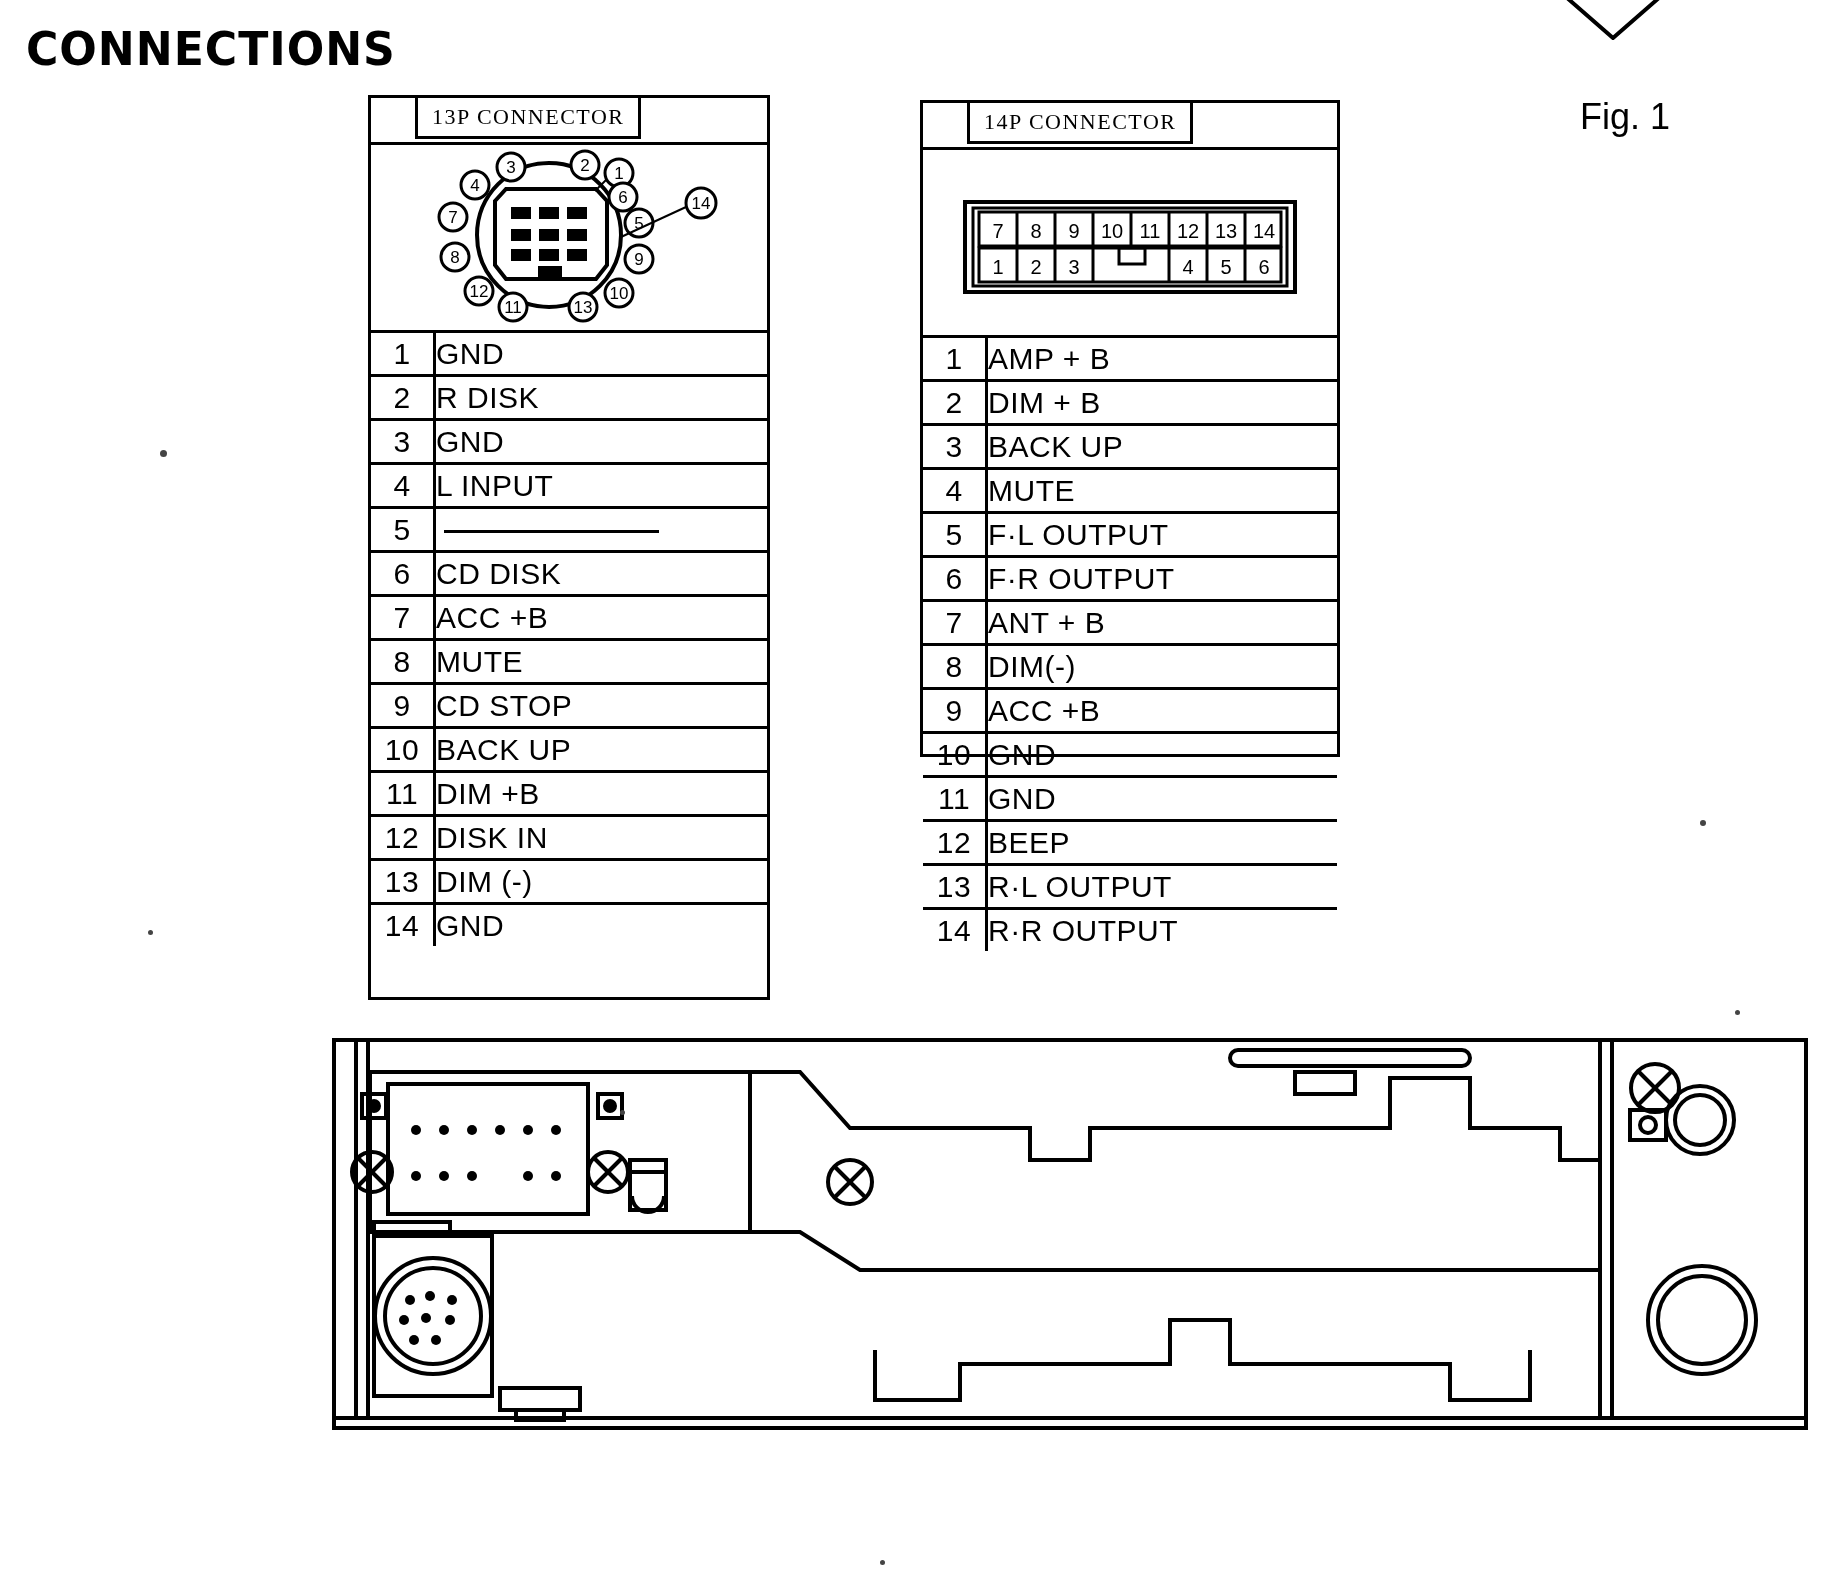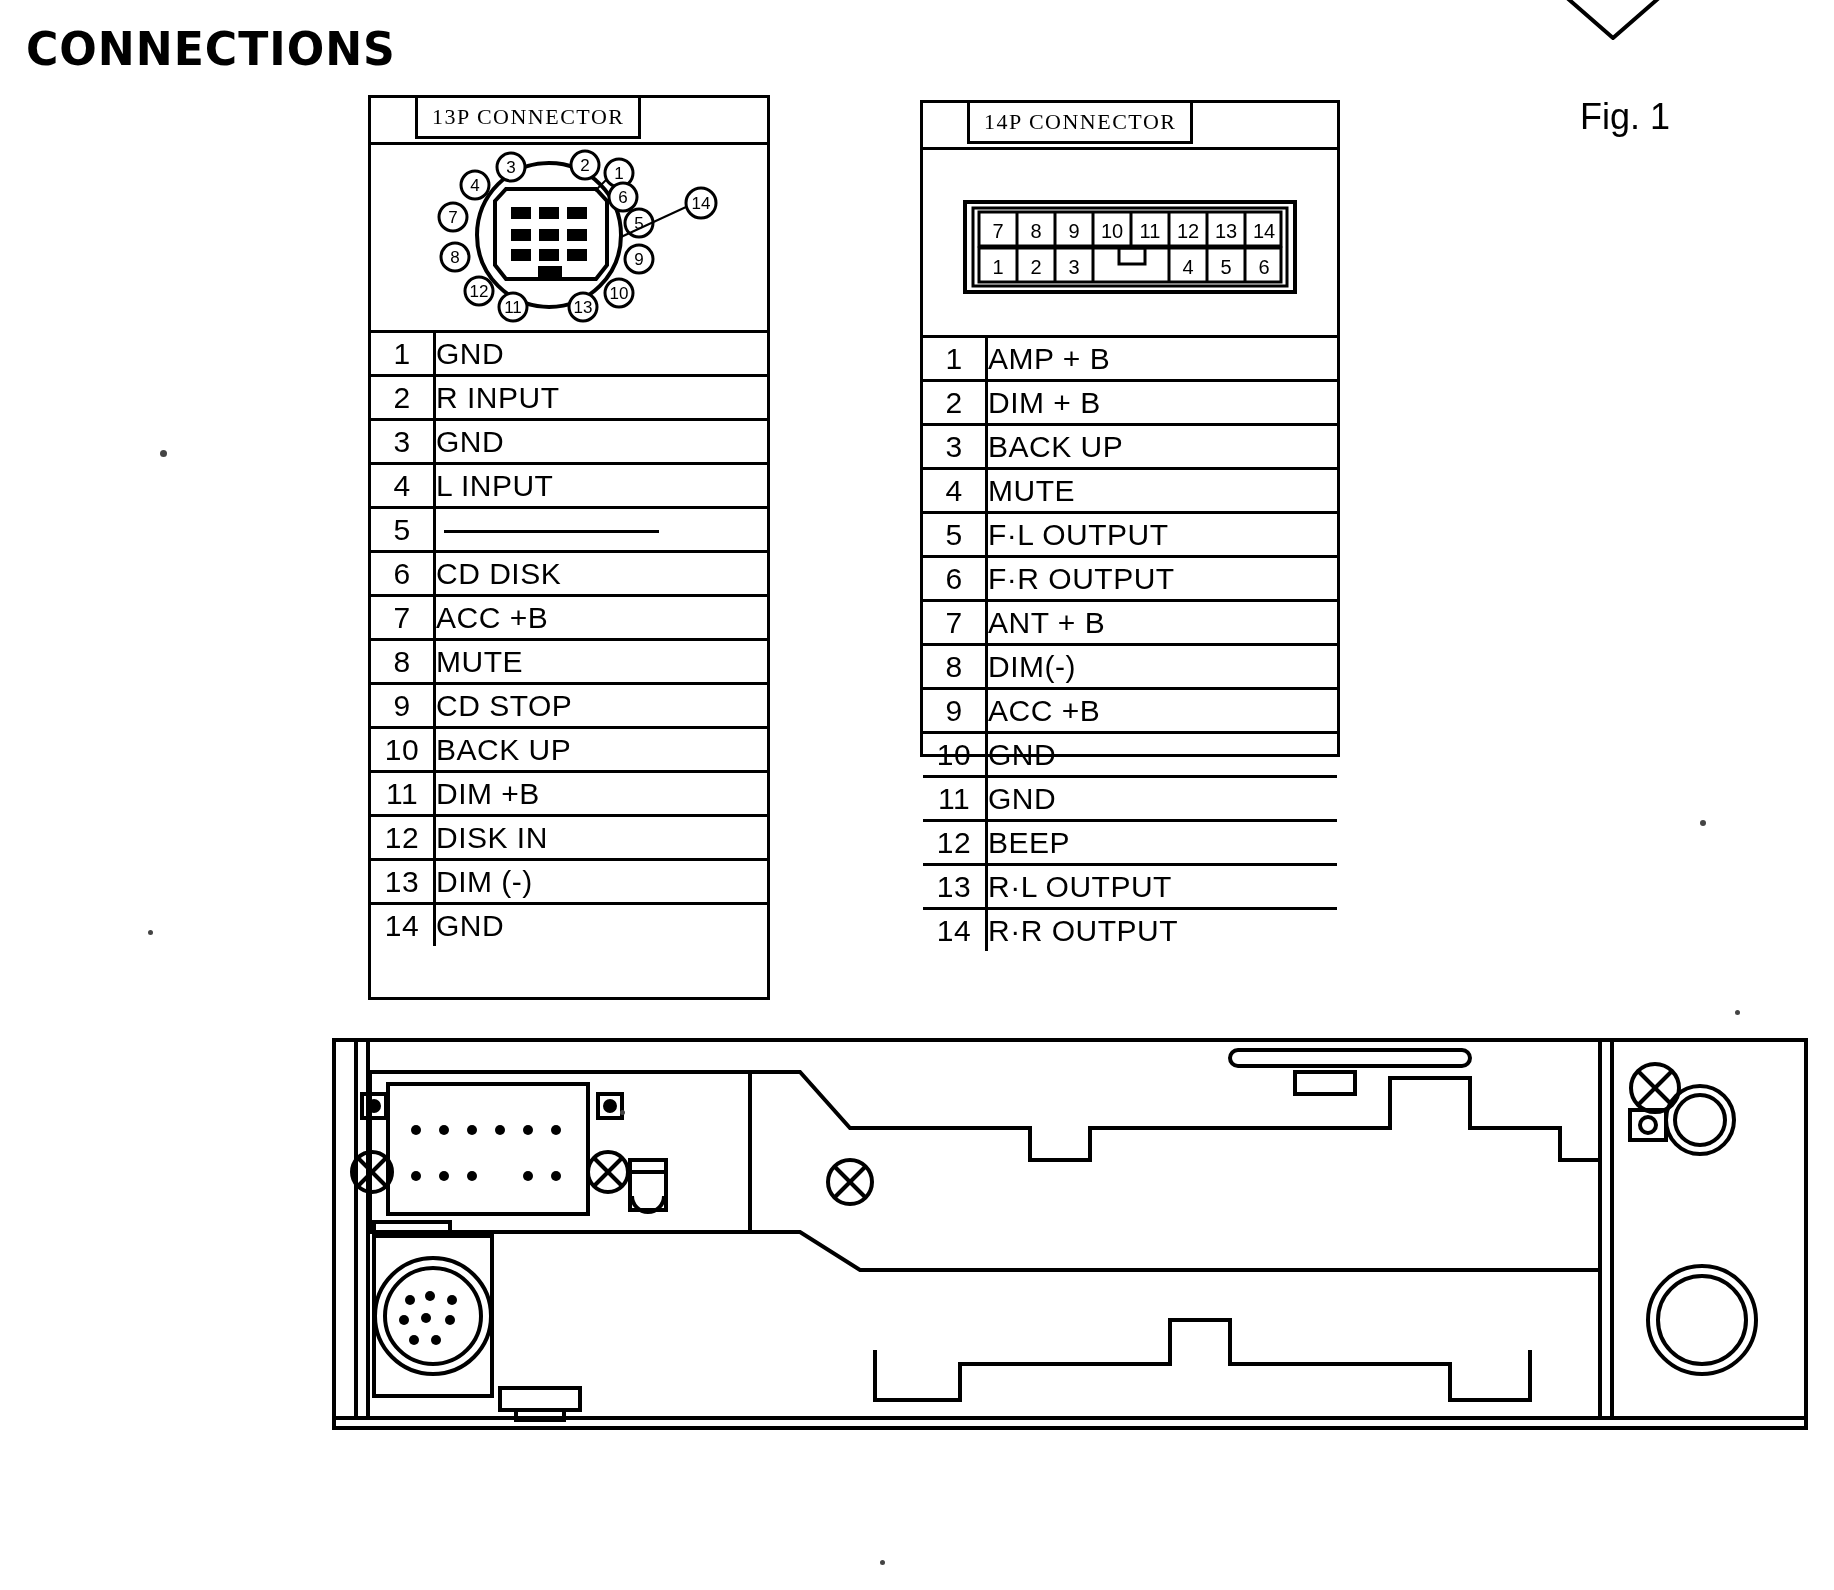--- a/index.html
+++ b/index.html
@@ -204,21 +204,21 @@
   </div>
 
   <table class="pin-table">
     <tbody>
       <tr>
           <td class="num">1</td>
           <td class="name">GND</td>
         </tr>
       <tr>
           <td class="num">2</td>
-          <td class="name">R  INPUT</td>
+          <td class="name">R  DISK</td>
         </tr>
       <tr>
           <td class="num">3</td>
           <td class="name">GND</td>
         </tr>
       <tr>
           <td class="num">4</td>
           <td class="name">L  INPUT</td>
         </tr>
       <tr>

